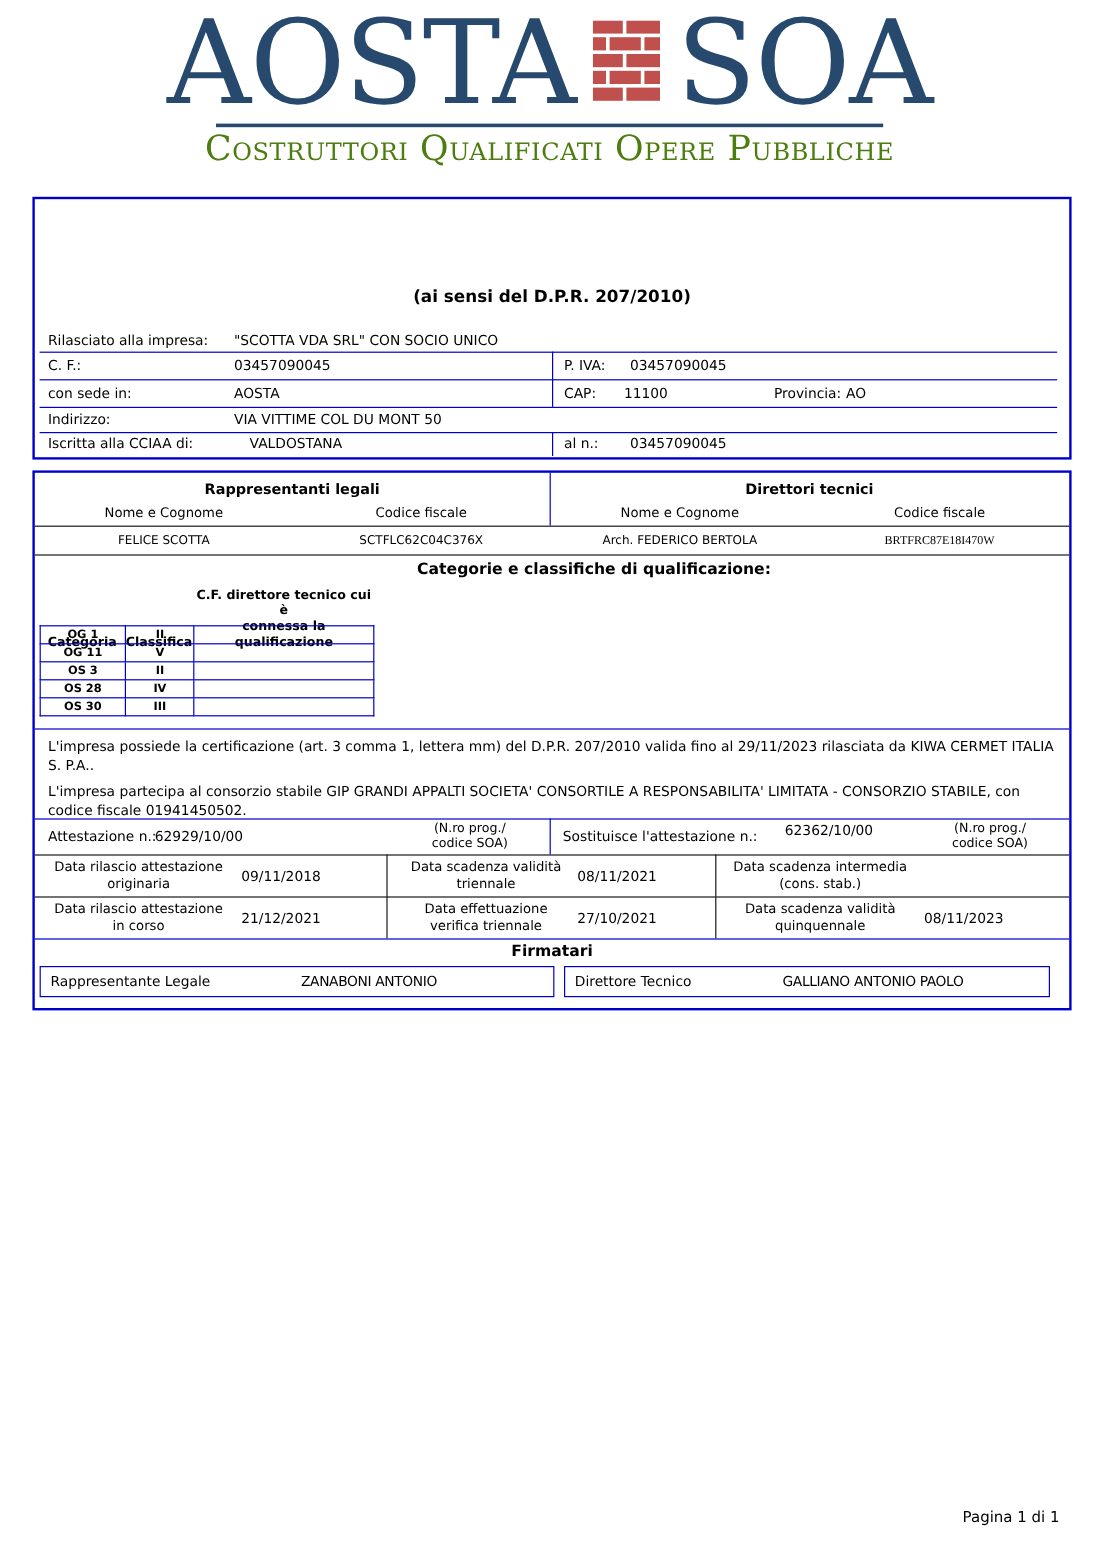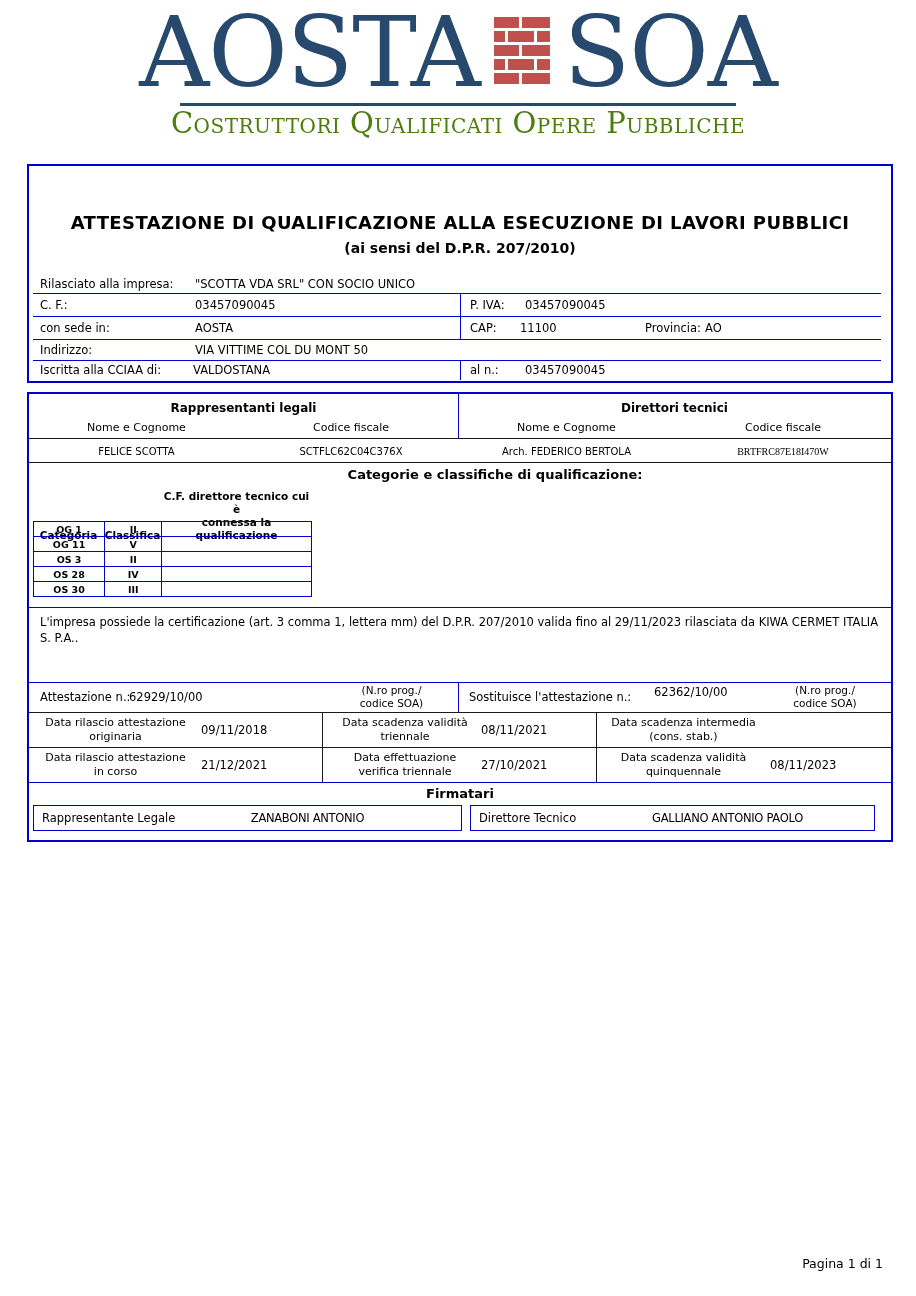--- a/index.html
+++ b/index.html
@@ -74,21 +74,20 @@
             <rect x="28" y="56" width="28" height="11" fill="#c0504d"></rect>
         </svg>
       </span>
       <span class="logo-word">SOA</span>
     </div>
     <div class="logo-rule"></div>
     <div class="logo-tagline">Costruttori Qualificati Opere Pubbliche</div>
   </div>
 
   <div class="frame" style="left:27px;top:164px;width:866px;height:219px;">
-    <div class="abs ctr b" style="left:0;top:46px;width:100%;font-size:18px;letter-spacing:0.4px;">ATTESTAZIONE DI QUALIFICAZIONE ALLA ESECUZIONE DI LAVORI PUBBLICI</div>
     <div class="abs ctr b" style="left:0;top:74px;width:100%;font-size:14px;text-align:center;">(ai sensi del D.P.R. 207/2010)</div>
 
     <div class="row u-blue" style="top:108px;height:19px;">
       <span class="lab" style="left:7px;">Rilasciato alla impresa:</span>
       <span class="val" style="left:162px;">"SCOTTA VDA SRL" CON SOCIO UNICO</span>
     </div>
     <div class="row u-blue" style="top:127px;height:23px;">
       <span class="lab" style="left:7px;">C. F.:</span>
       <span class="val" style="left:162px;">03457090045</span>
       <span class="vr-blue" style="left:427px;top:0;height:100%;"></span>
@@ -103,21 +102,21 @@
       <span class="val" style="left:487px;">11100</span>
       <span class="lab" style="left:612px;">Provincia:</span>
       <span class="val" style="left:672px;">AO</span>
     </div>
     <div class="row u-blue" style="top:173px;height:21px;">
       <span class="lab" style="left:7px;">Indirizzo:</span>
       <span class="val" style="left:162px;">VIA VITTIME COL DU MONT 50</span>
     </div>
     <div class="row" style="top:194px;height:20px;">
       <span class="lab" style="left:7px;">Iscritta alla CCIAA di:</span>
-      <span class="val" style="left:160px;">VALDOSTANA</span>
+      <span class="val" style="left:175px;">VALDOSTANA</span>
       <span class="vr-blue" style="left:427px;top:0;height:100%;"></span>
       <span class="lab" style="left:437px;">al n.:</span>
       <span class="val" style="left:492px;">03457090045</span>
     </div>
   </div>
 
   <div class="frame" style="left:27px;top:392px;width:866px;height:450px;">
 
     <span class="vr-blue" style="left:429px;top:0;height:44px;"></span>
     <div class="hcell b" style="left:0;top:7px;width:429px;font-size:12px;">Rappresentanti legali</div>
@@ -171,20 +170,21 @@
       <tr>
         <td>OS 30</td>
         <td>III</td>
         <td></td>
       </tr>
     </tbody>
       </table>
 
     <div class="hr-blue" style="left:0;top:213px;width:862px;"></div>
     <div class="para" style="left:11px;top:220px;width:842px;">L'impresa possiede la certificazione (art. 3 comma 1, lettera mm) del D.P.R. 207/2010 valida fino al 29/11/2023 rilasciata da KIWA CERMET ITALIA S. P.A..</div>
+    <div class="para" style="left:11px;top:257px;width:842px;">L'impresa partecipa al consorzio stabile GIP GRANDI APPALTI SOCIETA' CONSORTILE A RESPONSABILITA' LIMITATA - CONSORZIO STABILE, con codice fiscale 01941450502.</div>
 
     <div class="hr-blue" style="left:0;top:288px;width:862px;"></div>
     <div class="abs" style="left:0;top:288px;width:862px;height:30px;">
       <span class="vr-blue" style="left:429px;top:0;height:100%;"></span>
       <span class="dval" style="left:11px;">Attestazione n.:</span>
       <span class="dval" style="left:100px;">62929/10/00</span>
       <div class="abs small2" style="left:300px;top:2px;width:125px;">
         <div>(N.ro prog./</div>
         <div>codice SOA)</div>
       </div>

